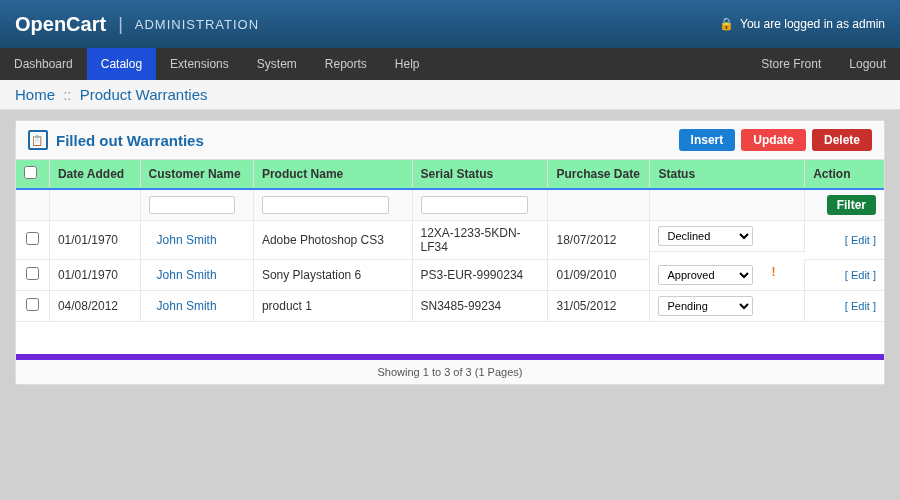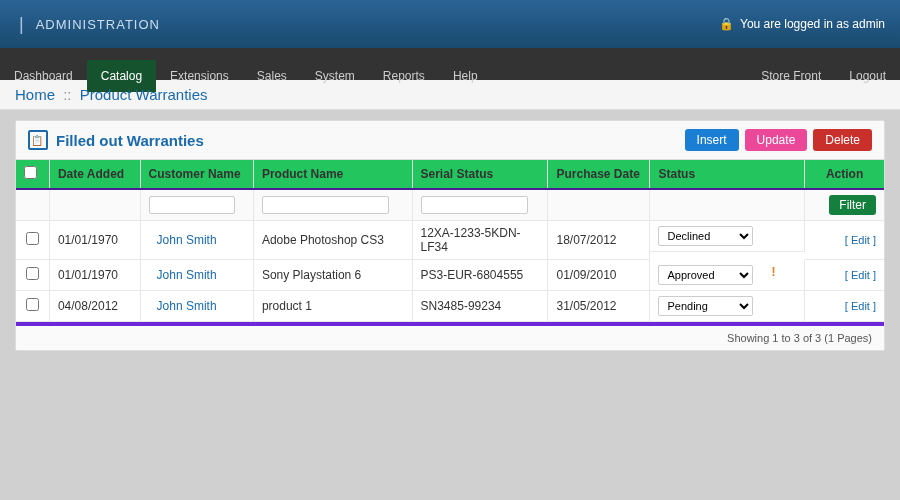--- a/index.html
+++ b/index.html
@@ -34,23 +34,22 @@
     #nav-right { display: flex; height: 100%; }
     .nav-item {
       color: #ccc;
       padding: 0 14px;
       display: flex;
       align-items: center;
       cursor: pointer;
       font-size: 12px;
       height: 100%;
       text-decoration: none;
-      margin-top: 12px;
-    }
-    .nav-item.active { background: #14532d; color: #fff; }
+    }
+    .nav-item.active { background: #1d4ed8; color: #fff; }
 
     
     #breadcrumb {
       padding: 6px 15px;
       font-size: 15px;
       color: #666;
       background: #f5f5f5;
       border-bottom: 1px solid #ddd;
     }
     #breadcrumb a { color: #1a6aab; text-decoration: none; }
@@ -94,43 +93,43 @@
       flex-shrink: 0;
     }
     #panel-buttons { display: flex; gap: 6px; }
     .btn {
       padding: 4px 12px;
       font-size: 12px;
       border: none;
       border-radius: 3px;
       cursor: pointer;
       color: #fff;
-      font-weight: normal;
+      font-weight: bold;
     }
     .btn-insert { background: #1a7fd4; }
-    .btn-update { background: #ec4899; }
+    .btn-update { background: #ef4444; }
     .btn-delete { background: #c9302c; }
     .btn-filter { background: #15803d; padding: 3px 10px; }
 
     
     #warranty-table {
       width: 100%;
       border-collapse: collapse;
     }
     #warranty-table th {
-      background: #22c55e;
-      border-bottom: 2px solid #4c1d95;
+      background: #86efac;
+      border-bottom: 2px solid #3b82f6;
       border-right: 1px solid #e0e0e0;
       padding: 6px 8px;
       text-align: left;
       font-weight: bold;
       color: #333;
       font-size: 12px;
     }
-    #warranty-table th:last-child { border-right: none; text-align: center; }
+    #warranty-table th:last-child { border-right: none; text-align: left; }
     #warranty-table td {
       border-bottom: 1px solid #e8e8e8;
       border-right: 1px solid #e8e8e8;
       padding: 5px 8px;
       color: #333;
       font-size: 12px;
       vertical-align: middle;
     }
     #warranty-table td:last-child { border-right: none; text-align: right; }
 
@@ -161,49 +160,50 @@
       font-size: 11px;
       background: #fff;
       width: 95px;
     }
 
     .edit-link { color: #1a6aab; text-decoration: none; font-size: 11px; }
 
     
     #pagination {
       padding: 6px 12px;
-      text-align: right;
+      text-align: center;
       font-size: 11px;
       color: #555;
-      border-top: 4px solid #6d28d9;
+      border-top: 6px solid #6d28d9;
       background: #fafafa;
+      margin-top: 32px;
     }
 
     .warn-icon { color: #e87722; font-weight: bold; margin: 0 2px; }
   </style>
 </head>
 <body>
 
 <div id="header">
   <div id="header-logo">
+    <span class="brand">OpenCart</span>
     <span class="sep">|</span>
     <span class="admin-text">ADMINISTRATION</span>
   </div>
   <div id="header-right">
     <span class="lock-icon">🔒</span>
     <span>You are logged in as admin</span>
   </div>
 </div>
 
 <div id="nav">
   <div id="nav-left">
     <a class="nav-item">Dashboard</a>
     <a class="nav-item active">Catalog</a>
     <a class="nav-item">Extensions</a>
-    <a class="nav-item">Sales</a>
     <a class="nav-item">System</a>
     <a class="nav-item">Reports</a>
     <a class="nav-item">Help</a>
   </div>
   <div id="nav-right">
     <a class="nav-item">Store Front</a>
     <a class="nav-item">Logout</a>
   </div>
 </div>
 
@@ -263,21 +263,21 @@
           <td style="display: flex; align-items: center; gap: 4px;">
             <select class="status-select"><option value="Declined">Declined</option><option value="Approved">Approved</option><option value="Pending">Pending</option></select>
           </td>
           <td><a href="#" class="edit-link">[ Edit ]</a></td>
         </tr>
         <tr>
           <td class="cb-col"><input type="checkbox" style=""></td>
           <td>01/01/1970</td>
           <td><a href="#" class="customer-link">John Smith</a></td>
           <td>Sony Playstation 6</td>
-          <td>PS3-EUR-6804555</td>
+          <td>PS3-EUR-9990234</td>
           <td>01/09/2010</td>
           <td style="display: flex; align-items: flex-start; gap: 16px;">
             <select class="status-select"><option value="Declined">Declined</option><option value="Approved" selected="">Approved</option><option value="Pending">Pending</option></select>
             <span class="warn-icon">!</span>
           </td>
           <td><a href="#" class="edit-link">[ Edit ]</a></td>
         </tr>
         <tr>
           <td class="cb-col"><input type="checkbox" style=""></td>
           <td>04/08/2012</td>

